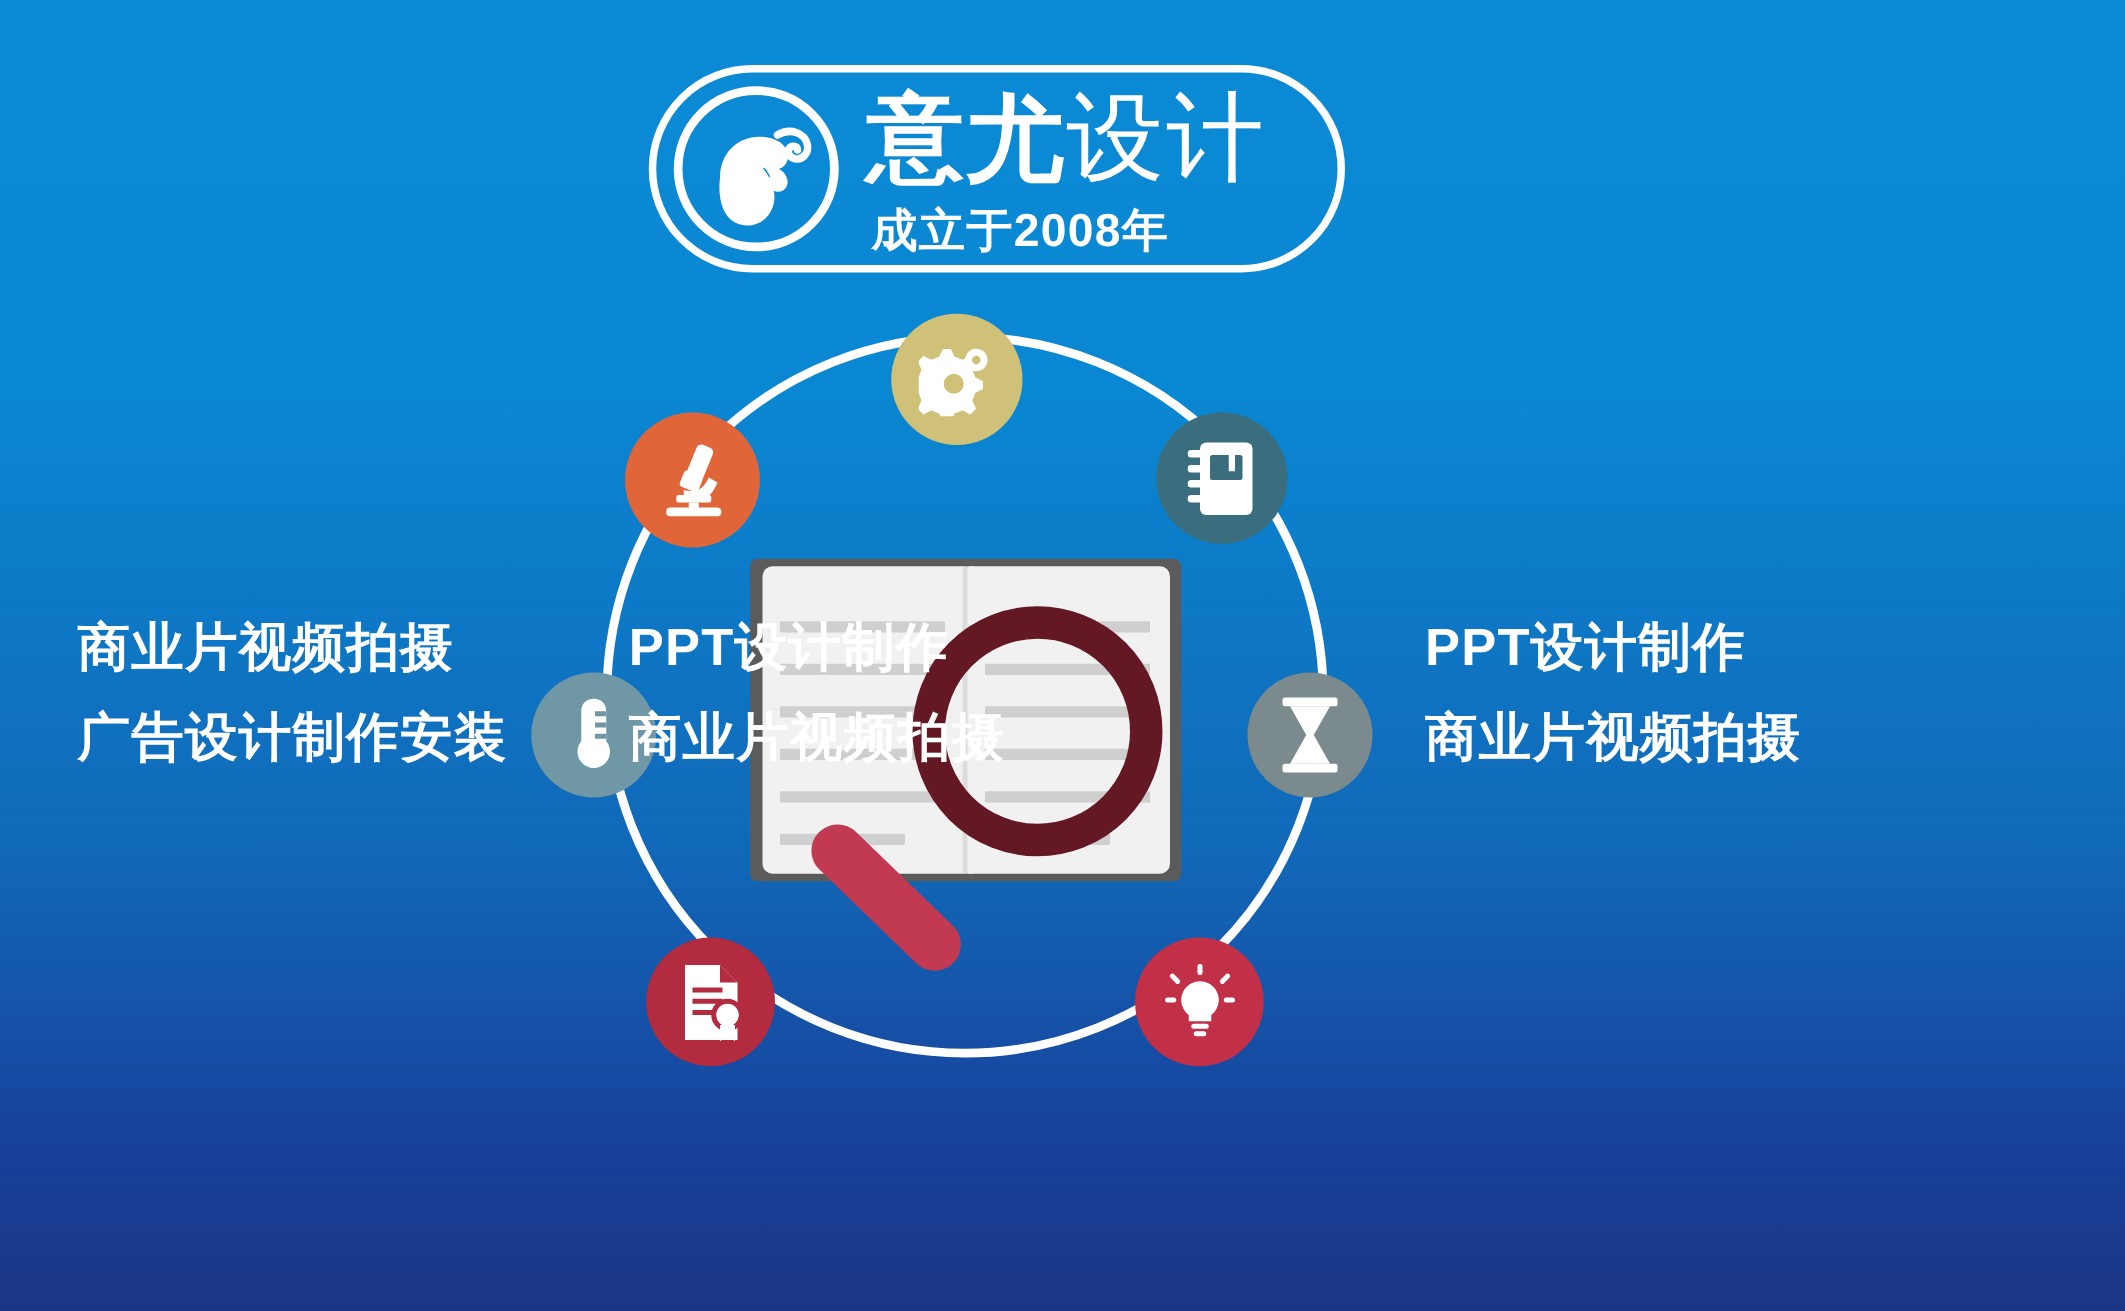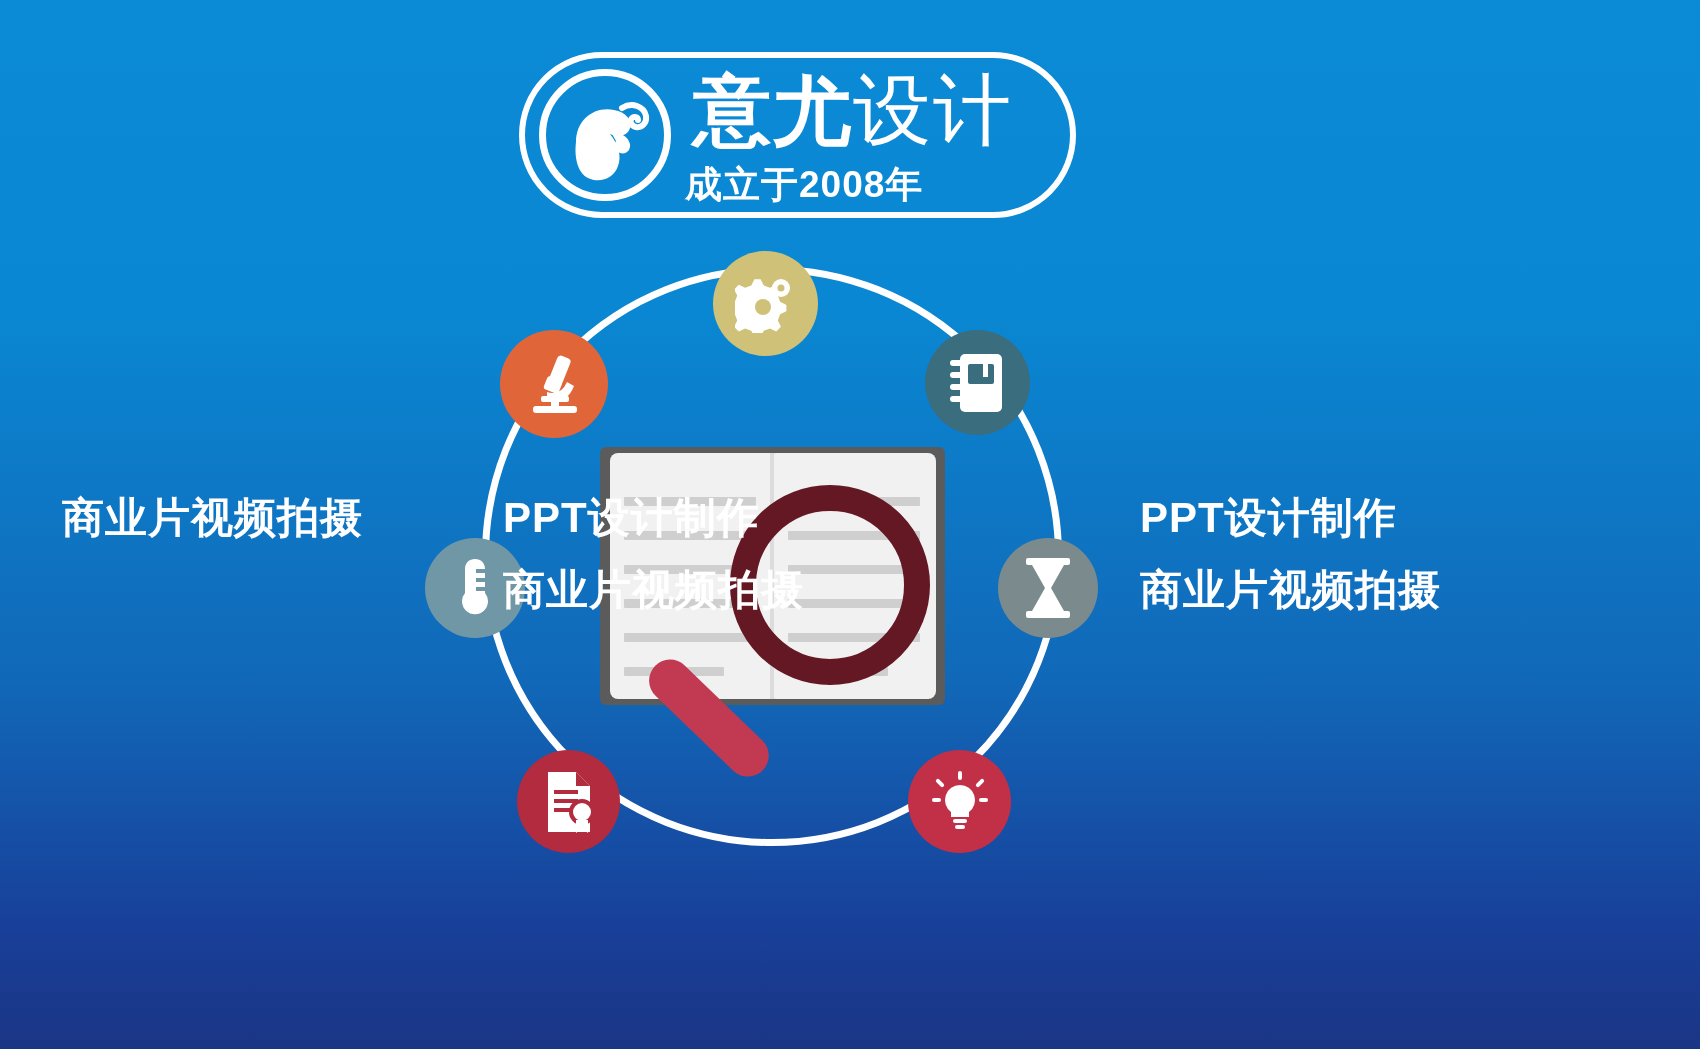--- a/index.html
+++ b/index.html
@@ -30,21 +30,21 @@
   }
   #logo-mark svg { position:absolute; left:14px; top:14px; }
   #logo-name {
     position:absolute; left:174px; top:10px;
     font-size:78px; line-height:96px; color:#fff; white-space:nowrap;
     letter-spacing:2px;
   }
   #logo-name .bold { font-weight:bold; }
   #logo-name .thin { font-weight:normal; }
   #logo-sub {
-    position:absolute; left:166px; top:108px;
+    position:absolute; left:178px; top:108px;
     font-size:37px; font-weight:bold; color:#fff; letter-spacing:1px;
     white-space:nowrap;
   }
 
   
   #ring {
     position:absolute; left:482px; top:266px; width:580px; height:580px;
     border:7px solid #ffffff; border-radius:50%;
   }
 
@@ -234,20 +234,21 @@
     </div>
   </div>
 
   <div id="magnifier">
     <div class="mg-handle"></div>
     <div class="mg-ring"></div>
   </div>
 
   <div class="text-block" id="text-left">
     <div class="l1">商业片视频拍摄</div>
+    <div class="l2">广告设计制作安装</div>
   </div>
 
   <div class="text-block" id="text-center">
     <div class="l1">PPT设计制作</div>
     <div class="l2">商业片视频拍摄</div>
   </div>
 
   <div class="text-block" id="text-right">
     <div class="l1">PPT设计制作</div>
     <div class="l2">商业片视频拍摄</div>

